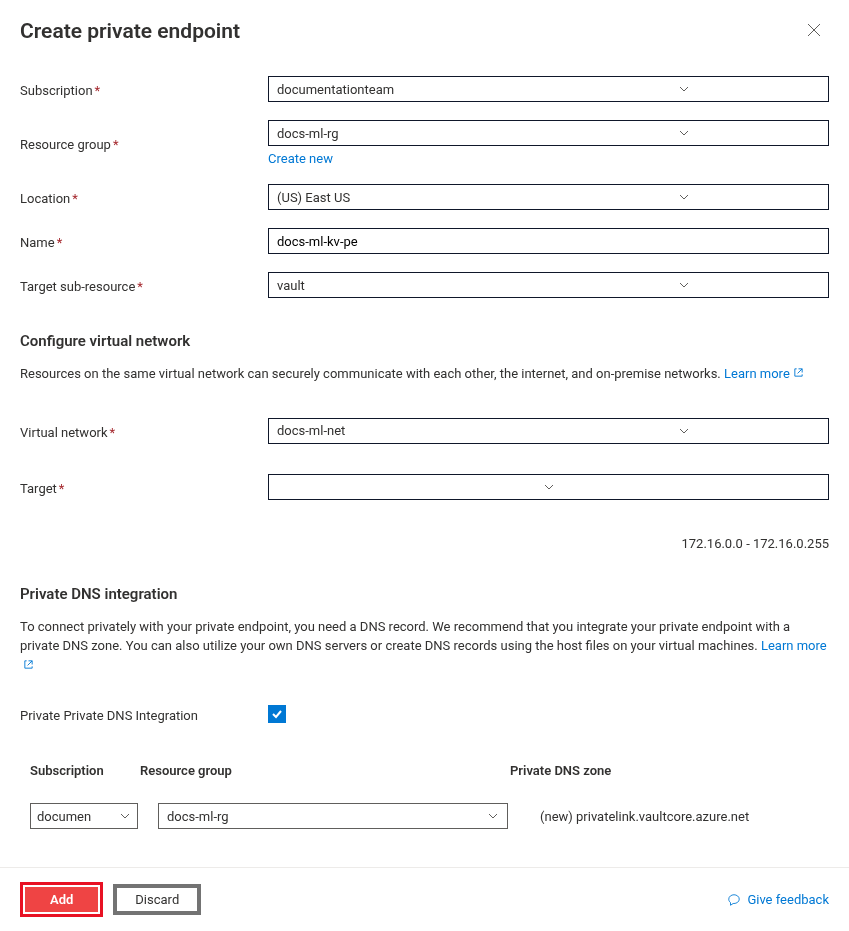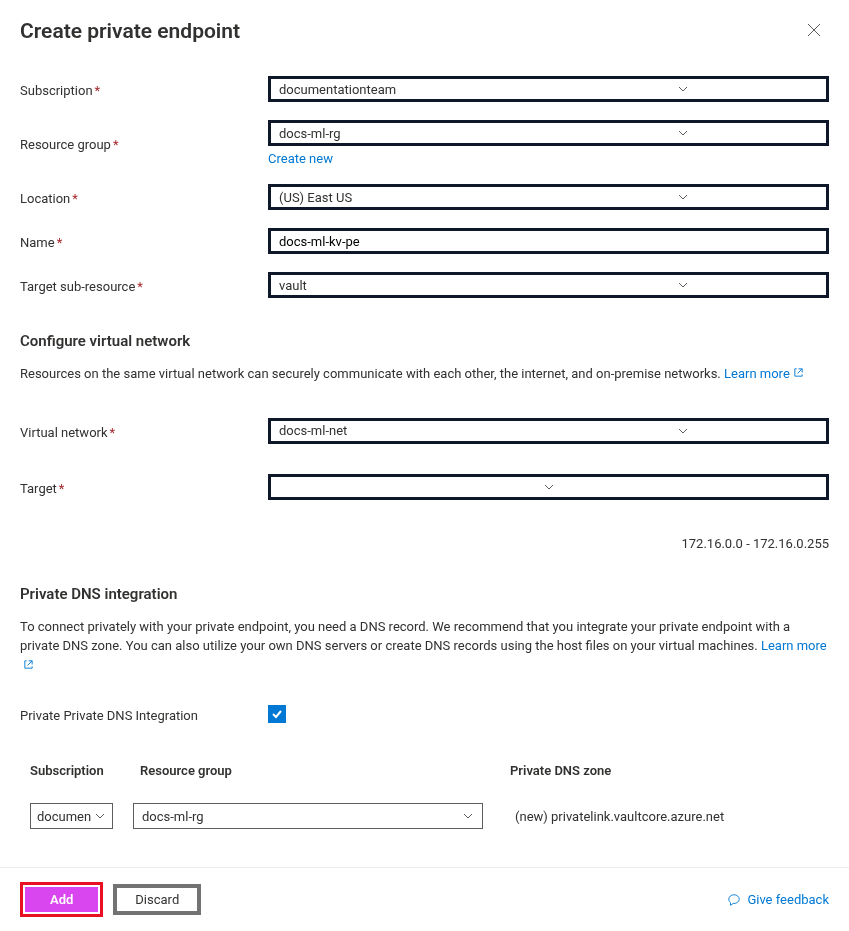--- a/index.html
+++ b/index.html
@@ -59,21 +59,21 @@
     .required {
       color: #a4262c;
       margin-left: 2px;
     }
     .form-field {
       flex: 1;
     }
     .select-box, .text-input {
       width: 100%;
       height: 26px;
-      border: 3px solid #0f172a;
+      border: 1px solid #0f172a;
       padding: 0 8px;
       font-size: 13px;
       font-family: inherit;
       background: #ffffff;
       display: flex;
       align-items: center;
       justify-content: space-between;
       cursor: pointer;
     }
     .text-input {
@@ -156,21 +156,21 @@
       width: 370px;
     }
     .dns-col-zone {
       flex: 1;
     }
     .dns-table-row {
       display: flex;
       align-items: center;
     }
     .dns-select-sub {
-      width: 83px;
+      width: 108px;
       height: 26px;
       border: 1px solid #605e5c;
       margin-left: 10px;
       padding: 0 6px;
       font-size: 13px;
       display: flex;
       align-items: center;
       justify-content: space-between;
       cursor: pointer;
       background: #fff;
@@ -206,21 +206,21 @@
     .footer-left {
       display: flex;
       align-items: center;
     }
     .add-highlight {
       border: 3px solid #e81123;
       padding: 2px;
       display: inline-block;
     }
     .btn-primary {
-      background: #d946ef;
+      background: #ef4444;
       color: #ffffff;
       border: none;
       padding: 5px 25px;
       font-size: 13px;
       font-weight: 600;
       cursor: pointer;
       font-family: inherit;
     }
     .btn-secondary {
       background: #ffffff;

